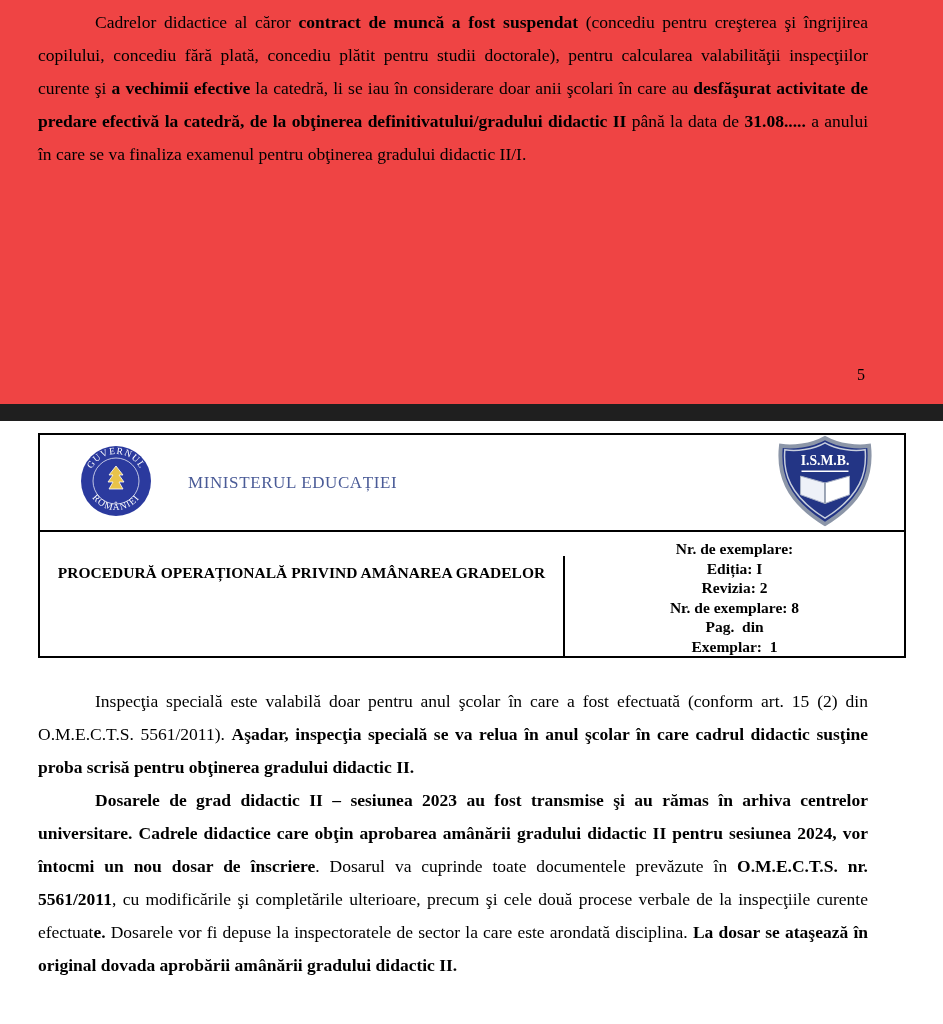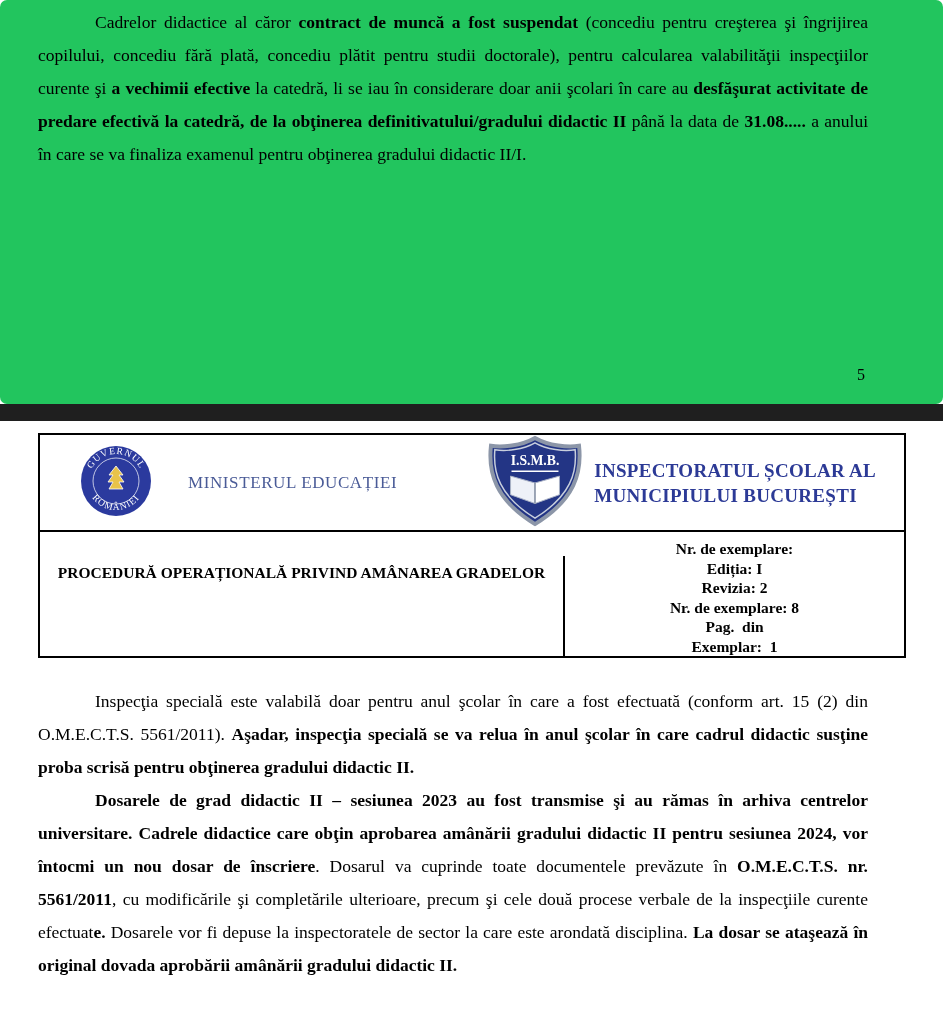--- a/index.html
+++ b/index.html
@@ -14,22 +14,21 @@
     height: 1024px;
     overflow: hidden;
     position: relative;
   }
   
   .page1 {
     height: 404px;
     position: relative;
     padding: 6px 75px 0 38px;
     box-sizing: border-box;
-    background: #22c55e;
-    border-radius: 7px;
+    background: #ef4444;
   }
   .doc-par {
     font-size: 17.5px;
     line-height: 33px;
     text-align: justify;
     text-indent: 57px;
     margin: 0;
   }
   .page-number {
     position: absolute;
@@ -153,24 +152,20 @@
           <svg width="102" height="92" viewBox="0 0 104 94">
             <path d="M52 3 C 66 11, 86 13, 97 11 C 100 38, 93 66, 52 91 C 11 66, 4 38, 7 11 C 18 13, 38 11, 52 3 Z" fill="#233585" stroke="#8c96a8" stroke-width="4"></path>
             <path d="M52 8 C 64 15, 82 17, 93 15 C 95 38, 89 62, 52 85 C 15 62, 9 38, 11 15 C 22 17, 40 15, 52 8 Z" fill="none" stroke="#c8cfdd" stroke-width="1.5"></path>
             <text x="52" y="31" text-anchor="middle" fill="#ffffff" font-size="14" font-weight="bold" font-family="Liberation Serif, serif">I.S.M.B.</text>
             <line x1="28" y1="37" x2="76" y2="37" stroke="#ffffff" stroke-width="1.5"></line>
             <path d="M52 49 L27 42 L27 61 L52 70 Z" fill="#eef1f8" stroke="#aab2c6" stroke-width="1"></path>
             <path d="M52 49 L77 42 L77 61 L52 70 Z" fill="#ffffff" stroke="#aab2c6" stroke-width="1"></path>
             <line x1="52" y1="49" x2="52" y2="70" stroke="#8c96a8" stroke-width="1.5"></line>
           </svg>
         </span>
-        <span class="inspectorate-label">
-          <div>INSPECTORATUL ȘCOLAR AL</div>
-          <div>MUNICIPIULUI BUCUREȘTI</div>
-        </span>
       </span>
     </div>
 
     <div class="title-row">
       <div class="title-cell">
         <div>PROCEDURĂ OPERAȚIONALĂ PRIVIND AMÂNAREA GRADELOR</div>
       </div>
       <div class="edition-cell">
         <div class="edition-line">Nr. de exemplare:</div>
         <div class="edition-line">Ediția: I</div>

